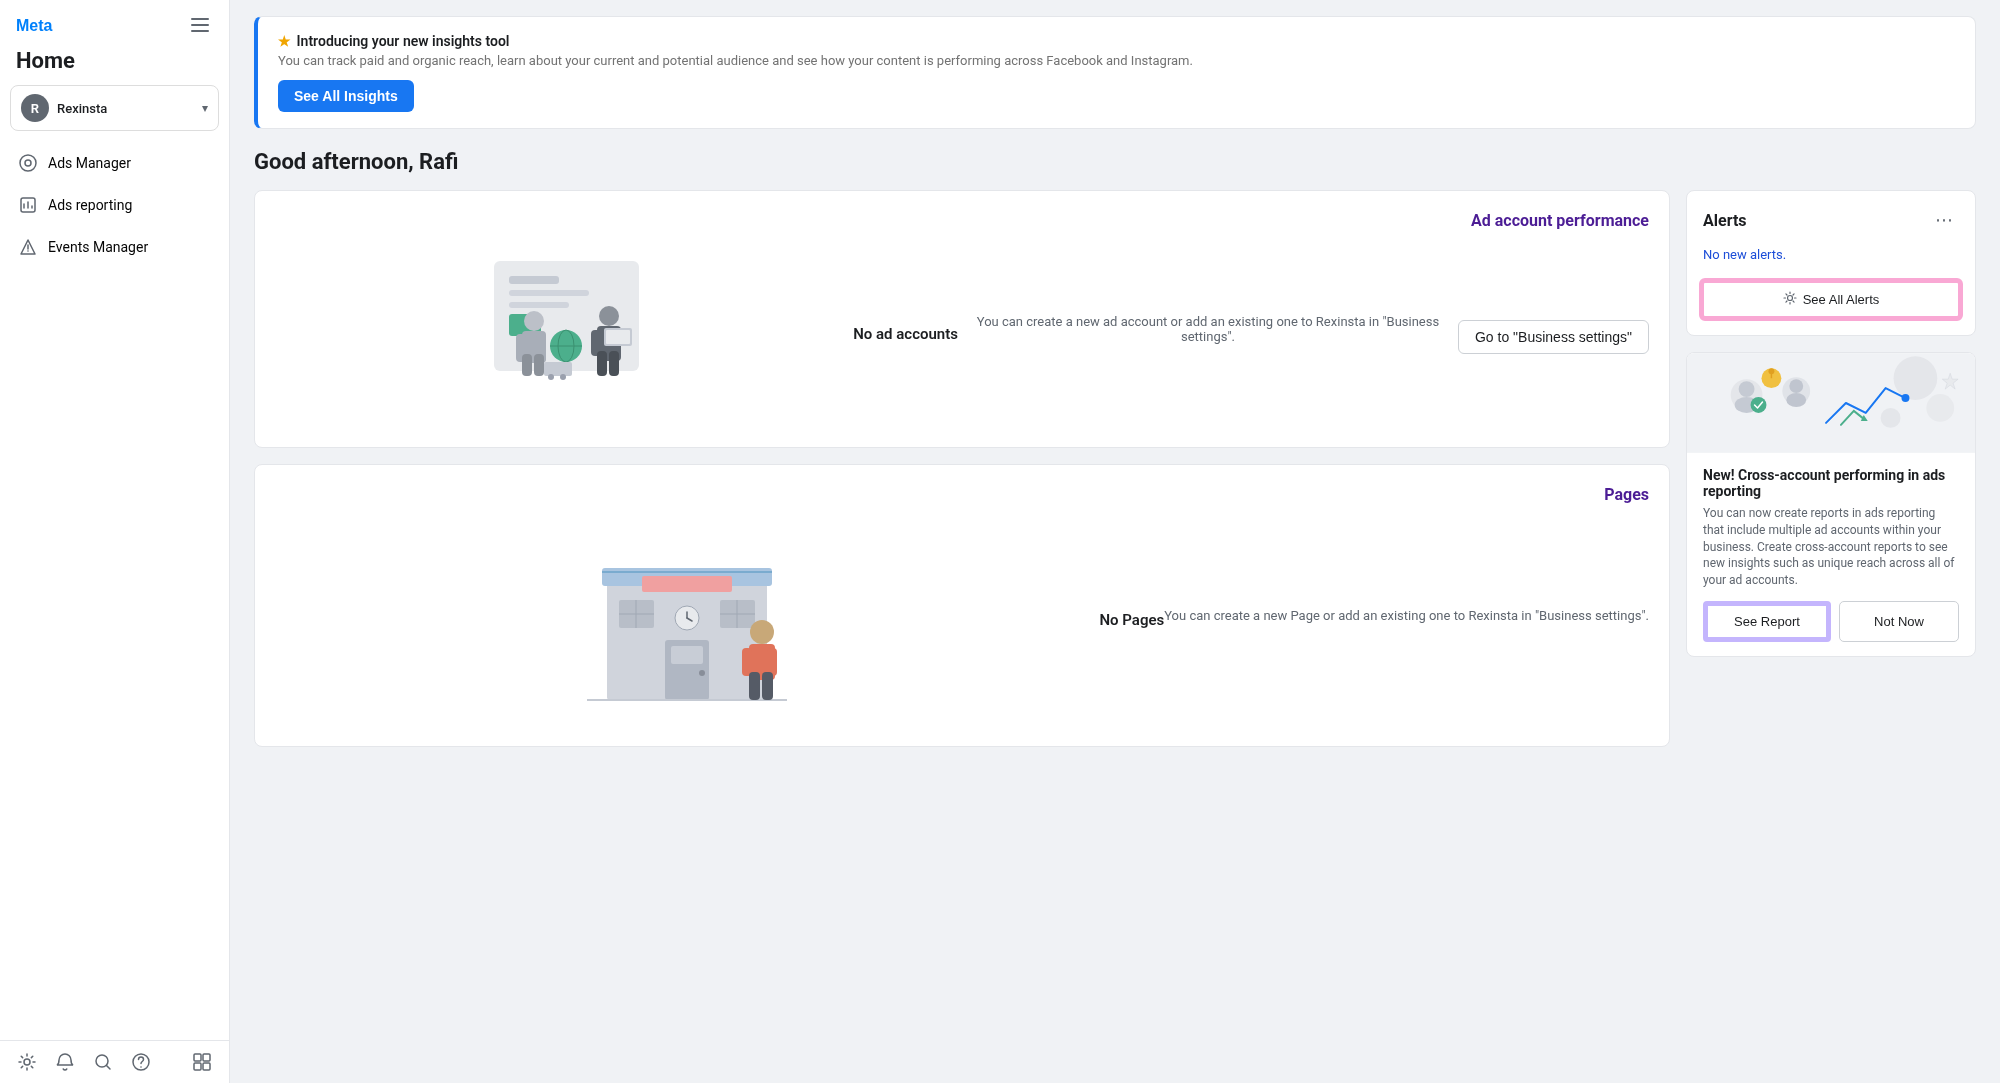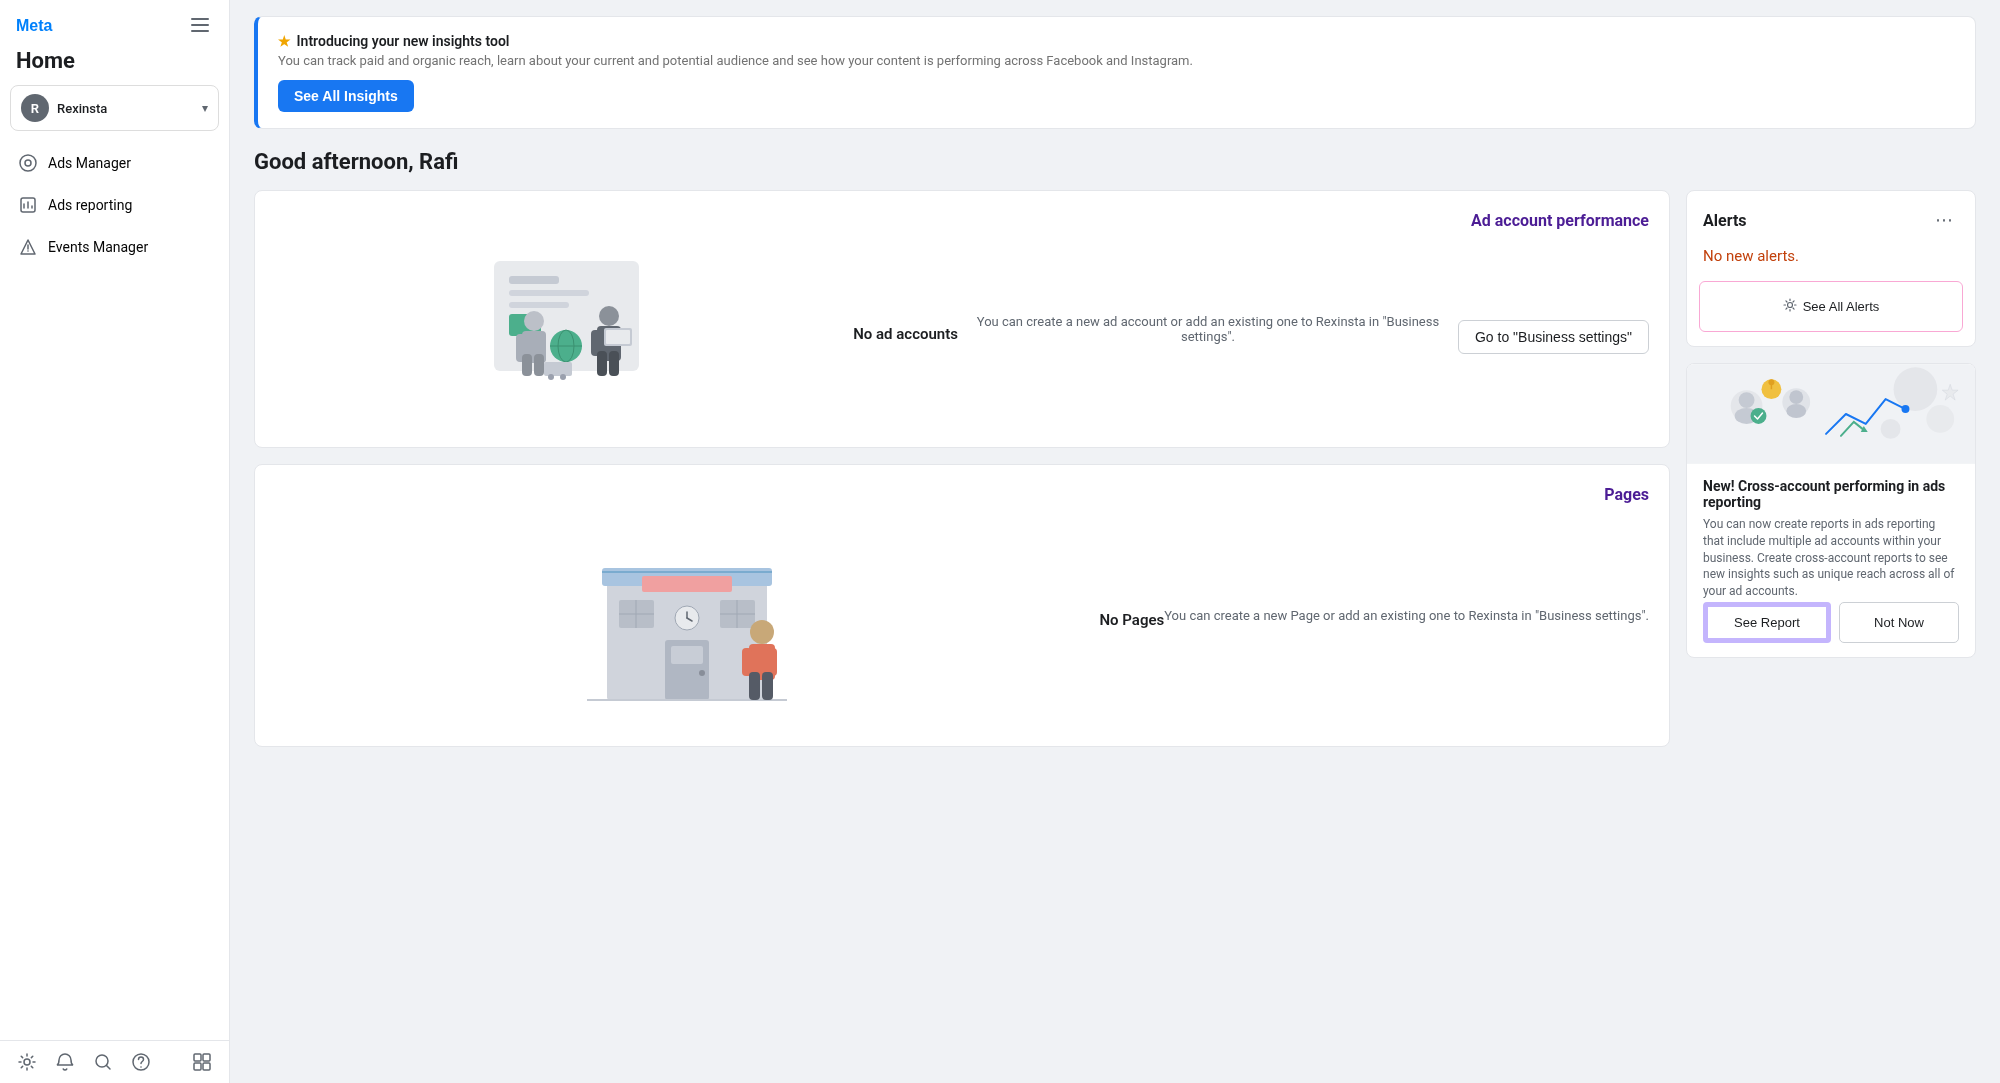--- a/index.html
+++ b/index.html
@@ -268,31 +268,31 @@
     .alerts-more {
       background: none;
       border: none;
       cursor: pointer;
       font-size: 18px;
       color: #606770;
       padding: 2px 6px;
     }
     .no-alerts {
       padding: 6px 32px 16px 16px;
-      font-size: 15px;
-      color: #c2410c;
+      font-size: 13px;
+      color: #1d4ed8;
     }
     .see-all-alerts-btn {
       display: block;
       width: calc(100% - 24px);
       margin: 0 12px 14px 12px;
       background: #fff;
-      border: 1px solid #f9a8d4;
+      border: 5px solid #f9a8d4;
       border-radius: 6px;
-      padding: 16px;
+      padding: 8px;
       font-size: 13px;
       font-weight: 500;
       cursor: pointer;
       color: #1c1e21;
       display: flex;
       align-items: center;
       justify-content: center;
       gap: 6px;
     }
     .cross-account-card .card-content {
@@ -301,21 +301,21 @@
     .cross-account-card .card-new-badge {
       font-size: 14px;
       font-weight: 700;
       color: #1c1e21;
       margin-bottom: 6px;
     }
     .cross-account-card .card-desc {
       font-size: 12px;
       color: #606770;
       line-height: 1.4;
-      margin-bottom: 2px;
+      margin-bottom: 12px;
     }
     .card-actions {
       display: flex;
       gap: 8px;
     }
     .see-report-btn {
       flex: 1;
       background: #fff;
       border: 5px solid #c4b5fd;
       border-radius: 4px;

